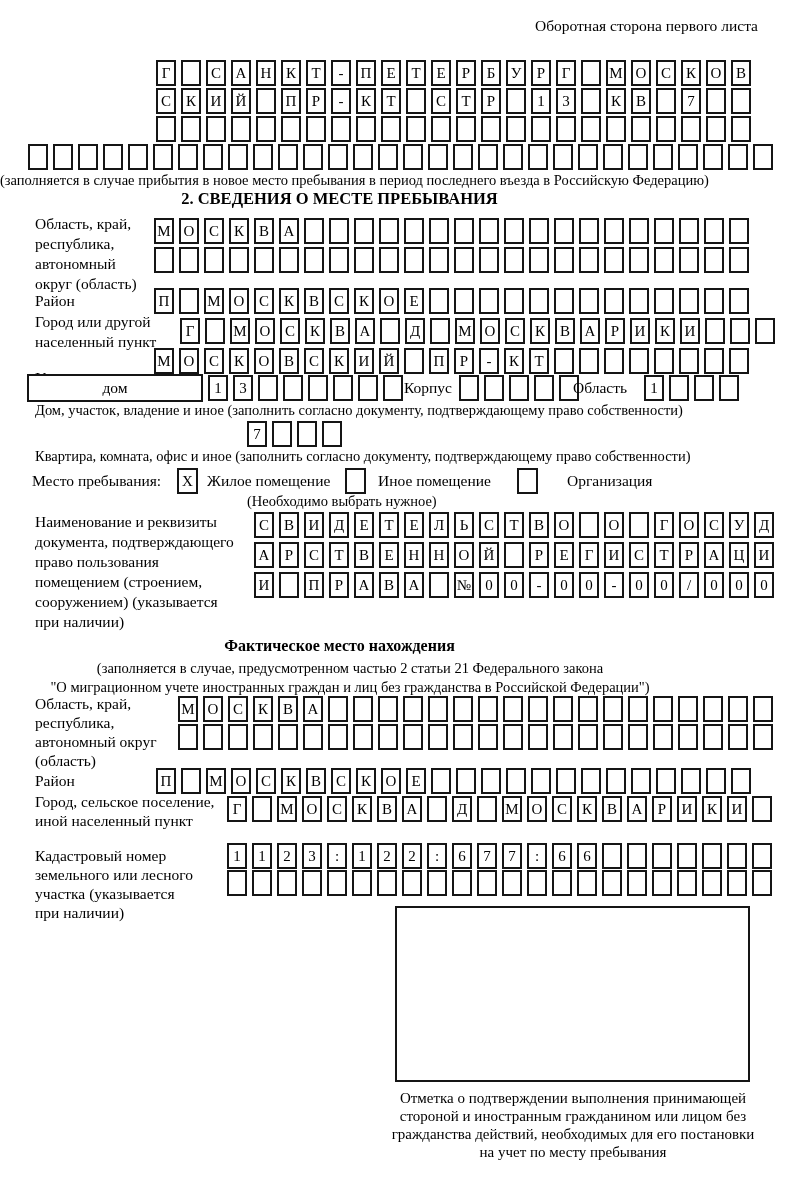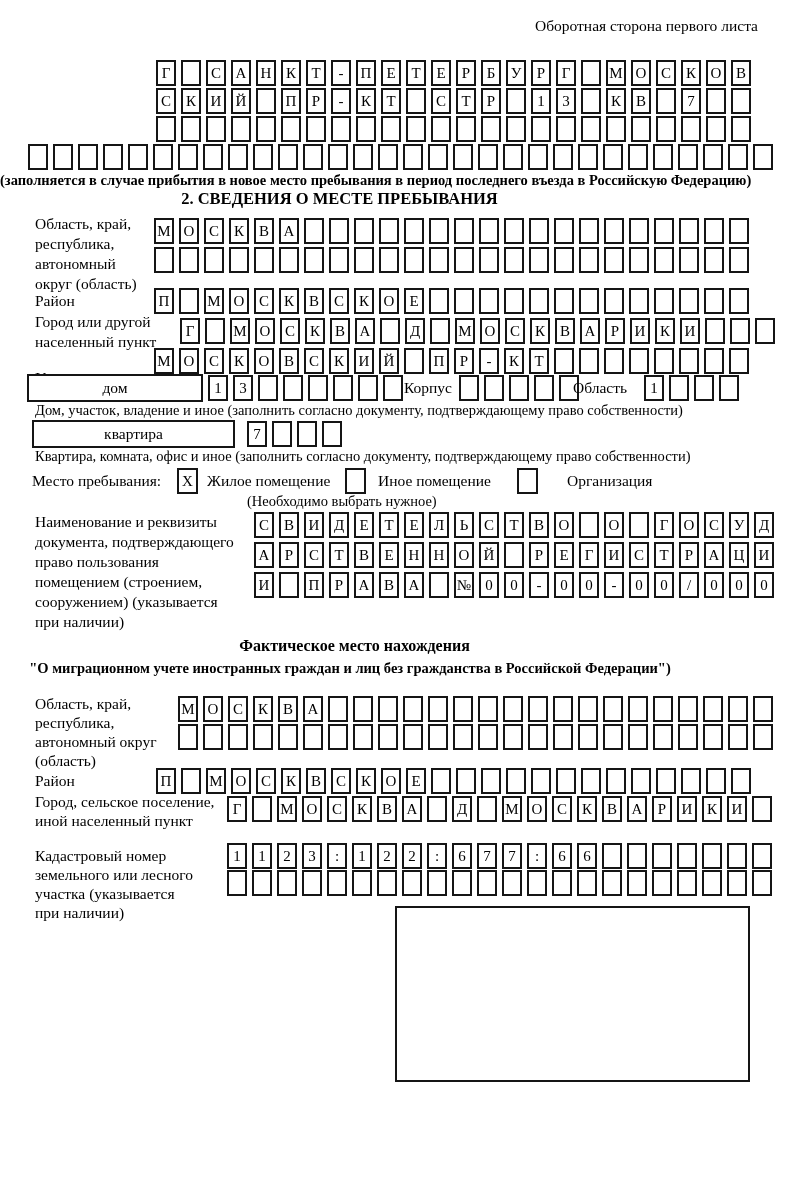--- a/index.html
+++ b/index.html
@@ -5,21 +5,21 @@
   html,body{margin:0;padding:0;background:#ffffff;}
   .page{
     position:relative;width:800px;height:1180px;background:#ffffff;color:#000;
     font-family:"Liberation Serif","DejaVu Serif",serif;overflow:hidden;
   }
   .lbl{position:absolute;font-size:15.5px;line-height:20px;white-space:nowrap;}
   .lbl .ln{white-space:nowrap;}
   .lh23 .ln{line-height:23px;}
   .lh19 .ln{line-height:19px;}
   .note{position:absolute;font-size:14.5px;white-space:nowrap;}
-  .center{left:0;width:700px;text-align:center;white-space:nowrap;font-weight:bold;}
+  .center{left:0;width:700px;text-align:center;white-space:nowrap;}
   .title{position:absolute;left:0;width:679px;text-align:center;font-weight:bold;font-size:16.5px;white-space:nowrap;}
   .cells{position:absolute;display:flex;}
   .cell{
     box-sizing:border-box;flex:0 0 20px;width:20px;height:26px;border:2px solid #151515;
     margin-right:5px;font-size:15px;line-height:22px;text-align:center;background:#fff;
   }
   .wbox{
     position:absolute;box-sizing:border-box;border:2px solid #151515;height:28px;
     text-align:center;font-size:15.5px;line-height:24px;background:#fff;
   }
@@ -320,21 +320,20 @@
     </div>
   <div class="lbl" style="left:573px;top:378px;">Область</div>
   <div class="cells" style="left:644px;top:375px;">
       <span class="cell">1</span>
       <span class="cell"></span>
       <span class="cell"></span>
       <span class="cell"></span>
     </div>
   <div class="note" style="left:35px;top:402px;">Дом, участок, владение и иное (заполнить согласно документу, подтверждающему право собственности)</div>
 
-  <div class="wbox" style="left:32px;top:420px;width:203px;">квартира</div>
   <div class="cells" style="left:247px;top:421px;">
       <span class="cell">7</span>
       <span class="cell"></span>
       <span class="cell"></span>
       <span class="cell"></span>
     </div>
   <div class="note" style="left:35px;top:448px;">Квартира, комната, офис и иное (заполнить согласно документу, подтверждающему право собственности)</div>
 
   <div class="lbl" style="left:32px;top:471px;">Место пребывания:</div>
   <span class="chk" style="left:177px;top:468px;">X</span>
@@ -416,22 +415,23 @@
       <span class="cell">0</span>
       <span class="cell">-</span>
       <span class="cell">0</span>
       <span class="cell">0</span>
       <span class="cell">/</span>
       <span class="cell">0</span>
       <span class="cell">0</span>
       <span class="cell">0</span>
     </div>
 
-  <div class="title" style="top:637px;font-size:16px;padding-left:15px;">Фактическое место нахождения</div>
+  <div class="title" style="top:637px;font-size:16px;">Фактическое место нахождения</div>
   <div class="note center notelines" style="top:659px;">
+      <div class="ln">(заполняется в случае, предусмотренном частью 2 статьи 21 Федерального закона</div>
       <div class="ln">"О миграционном учете иностранных граждан и лиц без гражданства в Российской Федерации")</div>
     </div>
 
   <div class="lbl lh19" style="left:35px;top:694px;">
       <div class="ln">Область, край,</div>
       <div class="ln">республика,</div>
       <div class="ln">автономный округ</div>
       <div class="ln">(область)</div>
     </div>
   <div class="cells" style="left:178px;top:696px;">
@@ -593,14 +593,20 @@
       <span class="cell"></span>
       <span class="cell"></span>
       <span class="cell"></span>
       <span class="cell"></span>
       <span class="cell"></span>
       <span class="cell"></span>
       <span class="cell"></span>
     </div>
 
   <div class="stamp-box" style="left:395px;top:906px;width:355px;height:176px;"></div>
+  <div class="stamp-note" style="left:360px;top:1089px;width:426px;">
+      <div class="ln">Отметка о подтверждении выполнения принимающей</div>
+      <div class="ln">стороной и иностранным гражданином или лицом без</div>
+      <div class="ln">гражданства действий, необходимых для его постановки</div>
+      <div class="ln">на учет по месту пребывания</div>
+    </div>
 
 </div>
 
 </body></html>

